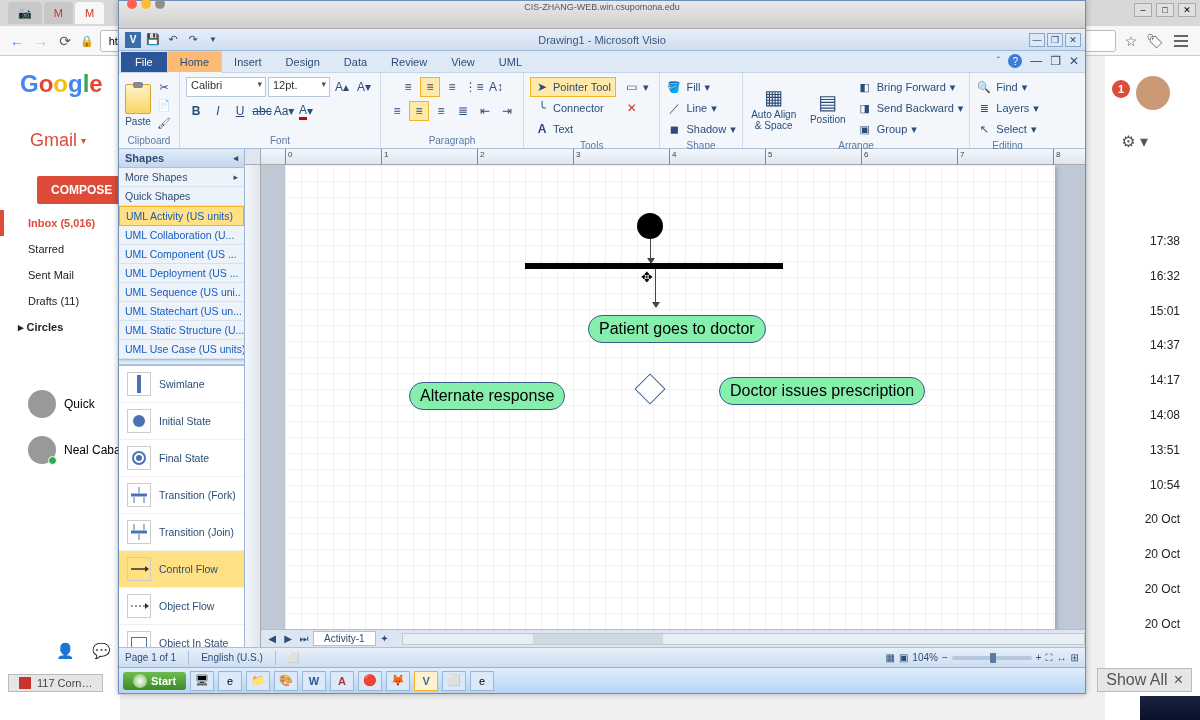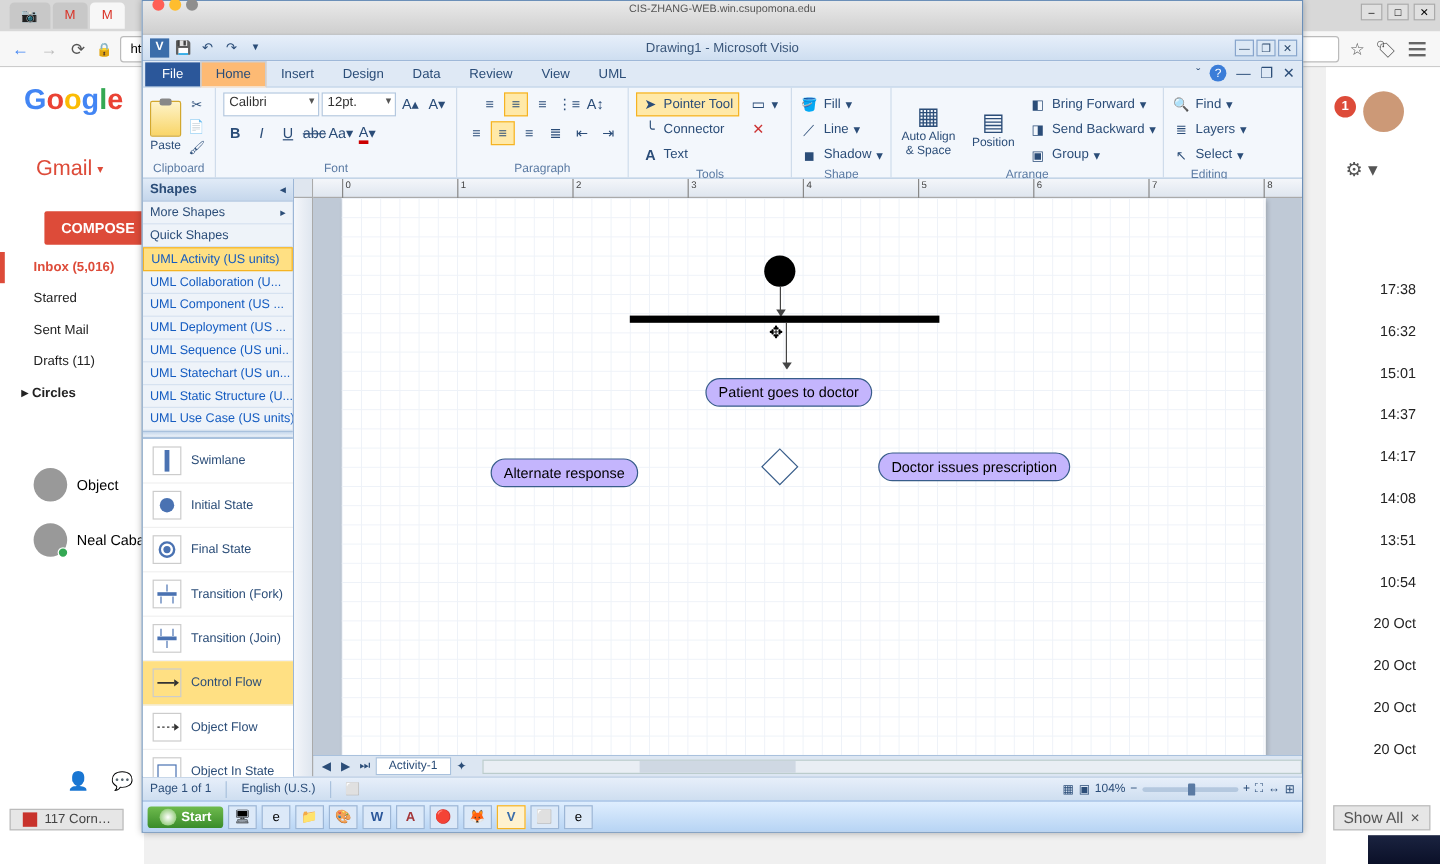--- a/index.html
+++ b/index.html
@@ -125,21 +125,21 @@
 
 .canvas-scroll { flex:1; overflow:auto; background:#bfc9d6; margin-left:16px; position:relative;}
 .page { position:absolute; top:0; left:24px; width:770px; height:540px; background:#fff; box-shadow:2px 2px 4px rgba(0,0,0,0.2);}
 .grid { position:absolute; inset:0; background-image: linear-gradient(#eef2f8 1px, transparent 1px), linear-gradient(90deg, #eef2f8 1px, transparent 1px); background-size: 16px 16px;}
 
 
 .d-initial { position:absolute; width:26px; height:26px; background:#000; border-radius:50%;}
 .d-bar { position:absolute; height:6px; background:#000;}
 .d-arrow { position:absolute; width:1px; background:#444;}
 .d-arrow::after { content:''; position:absolute; bottom:-1px; left:-3px; width:0; height:0; border-left:4px solid transparent; border-right:4px solid transparent; border-top:6px solid #444;}
-.d-activity { position:absolute; border:1.5px solid #385d8a; border-radius:14px; background:#c4b5fd; font-size:12px; display:flex; align-items:center; justify-content:center; padding:4px 10px; color:#000;}
+.d-activity { position:absolute; border:1.5px solid #385d8a; border-radius:14px; background:#86efac; font-size:16px; display:flex; align-items:center; justify-content:center; padding:4px 10px; color:#000;}
 .d-decision { position:absolute; width:22px; height:22px; border:1.5px solid #385d8a; background:#fff; transform:rotate(45deg);}
 .cursor-move { position:absolute; font-size:14px; color:#000;}
 
 
 .page-tabs { height:18px; background:#dce6f2; border-top:1px solid #a9c1dd; display:flex; align-items:center; font-size:10px; padding-left:4px; gap:2px;}
 .pt-nav { width:14px; text-align:center; color:#2b4d78;}
 .pt-tab { background:#fff; border:1px solid #a9c1dd; padding:1px 10px; color:#2b4d78;}
 .pt-scroll { flex:1; height:12px; margin-left:8px; background:#e9eef4; border:1px solid #bcc; position:relative;}
 .pt-thumb { position:absolute; left:130px; width:130px; top:0; bottom:0; background:#cfd8e3;}
 
@@ -161,21 +161,21 @@
 
 
 .browser-wincontrols { position:absolute; top:3px; right:4px; display:flex; gap:4px;}
 .bwc { width:18px; height:14px; background:#e0e0e0; border:1px solid #aaa; font-size:9px; display:flex; align-items:center; justify-content:center;}
 
 .hamburger { width:22px; height:22px; display:flex; flex-direction:column; justify-content:center; gap:3px; align-items:center;}
 .hamburger div{ width:14px; height:2px; background:#666;}
 
 .bottom-tabs-row { position:absolute; bottom:28px; left:8px; display:flex; gap:2px;}
 .chrome-bot-tab { background:#e6e6e6; border:1px solid #bbb; padding:2px 10px; font-size:11px; display:flex; align-items:center; gap:6px; max-width:110px; white-space:nowrap; overflow:hidden; text-overflow:ellipsis; color:#444;}
-.show-all { position:absolute; bottom:28px; right:8px; font-size:13px; color:#555; display:flex; align-items:center; gap:6px; border:1px solid #bbb; padding:2px 8px; background:#e6e6e6;}
+.show-all { position:absolute; bottom:28px; right:8px; font-size:16px; color:#555; display:flex; align-items:center; gap:6px; border:1px solid #bbb; padding:2px 8px; background:#e6e6e6;}
 </style>
 </head>
 <body>
 
 <div class="browser-chrome">
   <div class="browser-tabs">
     <div class="browser-tab inactive">📷</div>
     <div class="browser-tab inactive">
         <span style="color:#d93025;">M</span>
       </div>
@@ -218,21 +218,21 @@
 <div class="gmail-nav">
   <div class="inbox">Inbox (5,016)</div>
   <div>Starred</div>
   <div>Sent Mail</div>
   <div>Drafts (11)</div>
   <div class="circles">▸ <span>Circles</span></div>
 </div>
 <div class="gmail-hangouts">
   <div>
       <span class="gmail-avatar"></span>
-      <span>Object</span>
+      <span>Quick</span>
     </div>
   <div>
       <span class="gmail-avatar" style="position:relative;">
         <span style="position:absolute;bottom:-1px;right:-1px;width:9px;height:9px;background:#34a853;border-radius:50%;border:1px solid #fff;"></span>
       </span>
       <span>Neal Cabag…</span>
     </div>
 </div>
 <div style="position:absolute; bottom:60px; left:56px; display:flex; gap:18px;">
   <span style="color:#666;font-size:15px;">👤</span>
@@ -576,21 +576,21 @@
           <div class="d-bar" style="left:240px; top:98px; width:258px;"></div>
           <div class="d-arrow" style="left:370px; top:104px; height:38px;"></div>
           <div class="cursor-move" style="left:356px; top:104px;">✥</div>
           <div class="d-activity" style="left:303px; top:150px;">
               <span>Patient goes to doctor</span>
             </div>
           <div class="d-activity" style="left:124px; top:217px;">
               <span>Alternate response</span>
             </div>
           <div class="d-decision" style="left:354px; top:213px;"></div>
-          <div class="d-activity" style="left:447px; top:212px;">
+          <div class="d-activity" style="left:434px; top:212px;">
               <span>Doctor issues prescription</span>
             </div>
         </div>
       </div>
 
       <div class="page-tabs">
         <span class="pt-nav">⏮</span>
         <span class="pt-nav">◀</span>
         <span class="pt-nav">▶</span>
         <span class="pt-nav">⏭</span>

